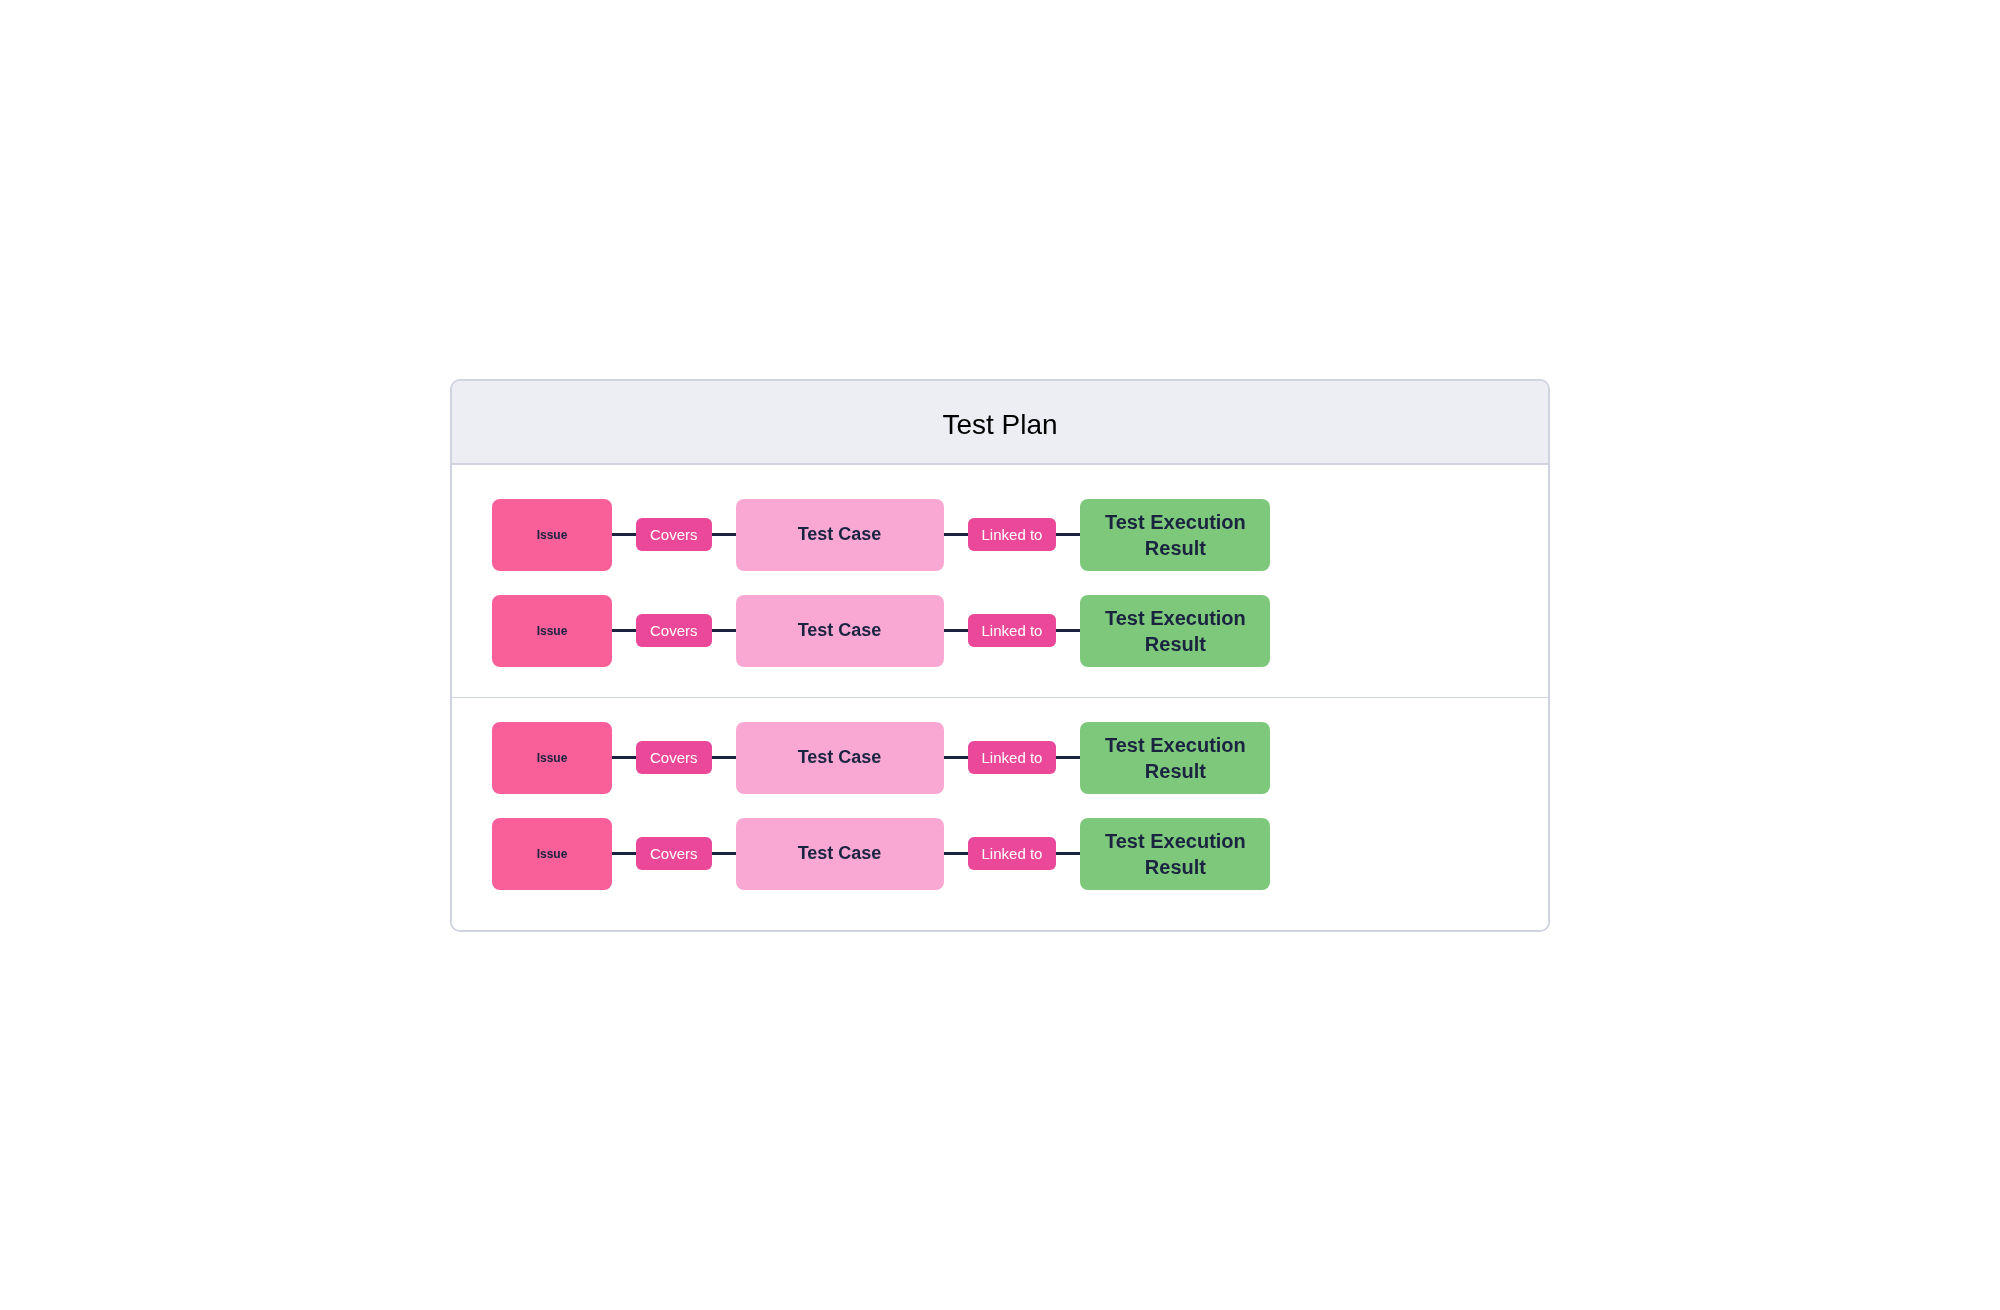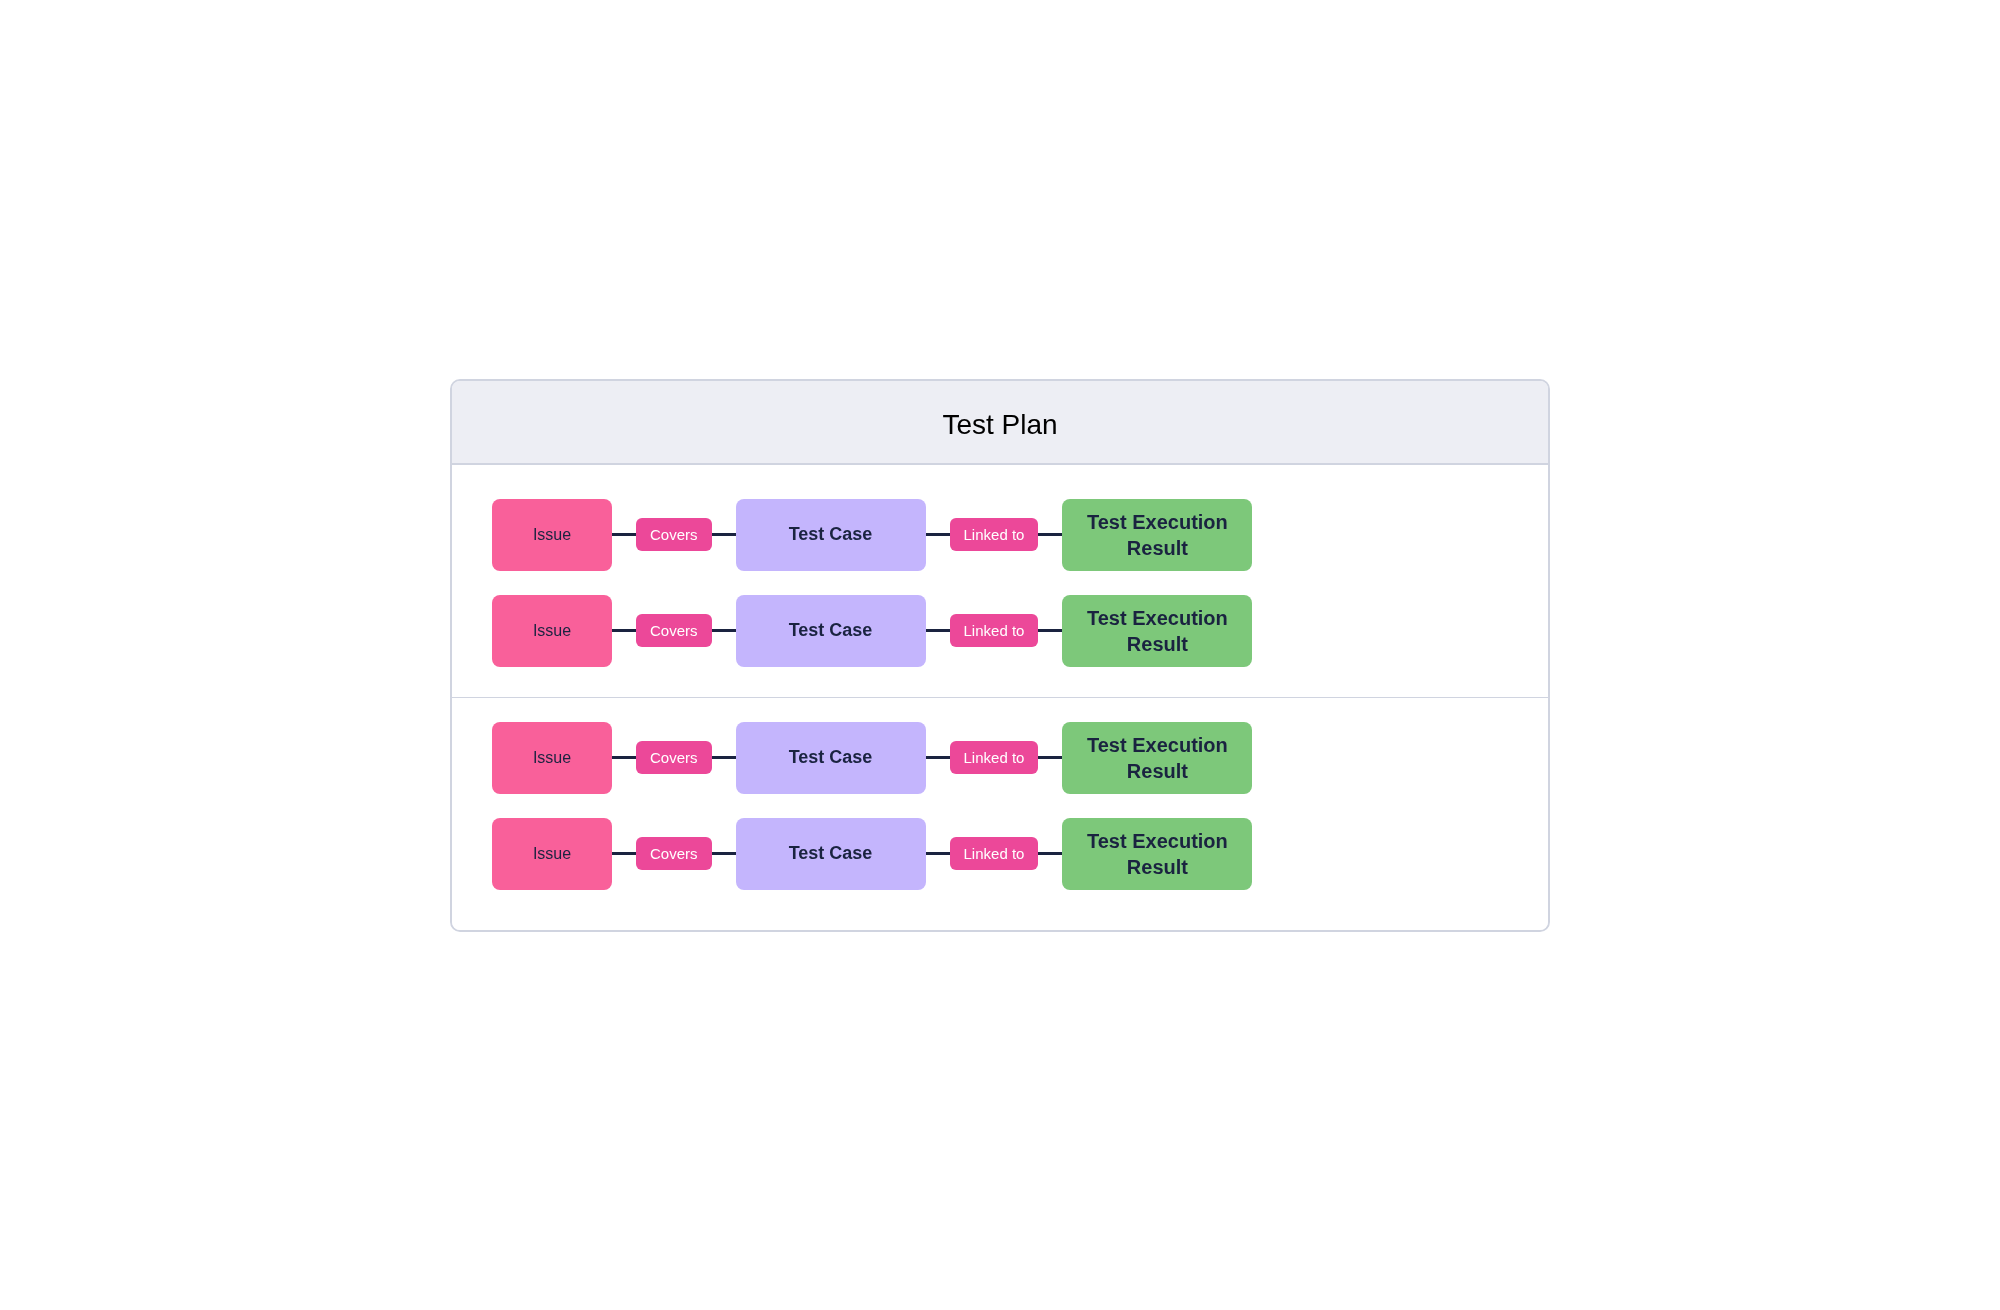--- a/index.html
+++ b/index.html
@@ -72,22 +72,22 @@
 
     .flow-row:last-child {
       margin-bottom: 0;
     }
 
     
     .node-issue {
       background: #f9609a;
       border-radius: 8px;
       color: #1a2340;
-      font-size: 16px;
-      font-weight: 400;
+      font-size: 12px;
+      font-weight: 700;
       width: 120px;
       height: 72px;
       display: flex;
       align-items: center;
       justify-content: center;
       flex-shrink: 0;
     }
 
     
     .node-relation {
@@ -96,26 +96,26 @@
       color: #ffffff;
       font-size: 15px;
       font-weight: 400;
       padding: 8px 14px;
       white-space: nowrap;
       flex-shrink: 0;
     }
 
     
     .node-testcase {
-      background: #c4b5fd;
+      background: #f9a8d4;
       border-radius: 8px;
       color: #1a2340;
       font-size: 18px;
       font-weight: 600;
-      width: 190px;
+      width: 208px;
       height: 72px;
       display: flex;
       align-items: center;
       justify-content: center;
       flex-shrink: 0;
     }
 
     
     .node-result {
       background: #7dc87a;

